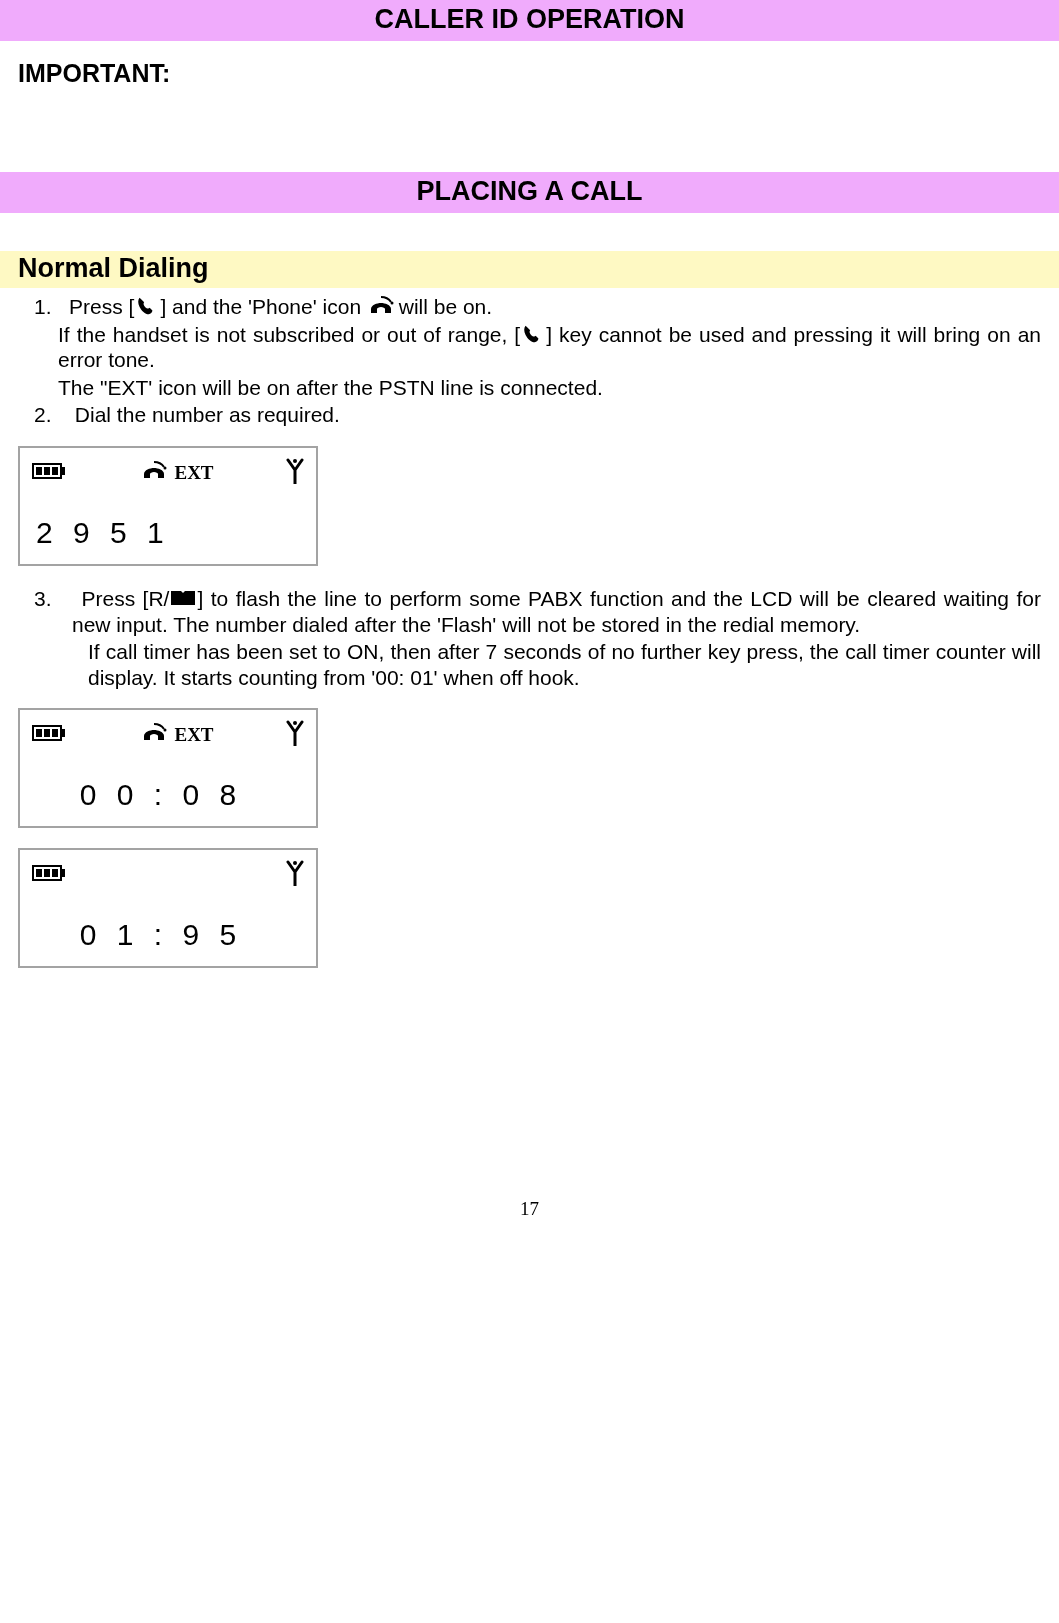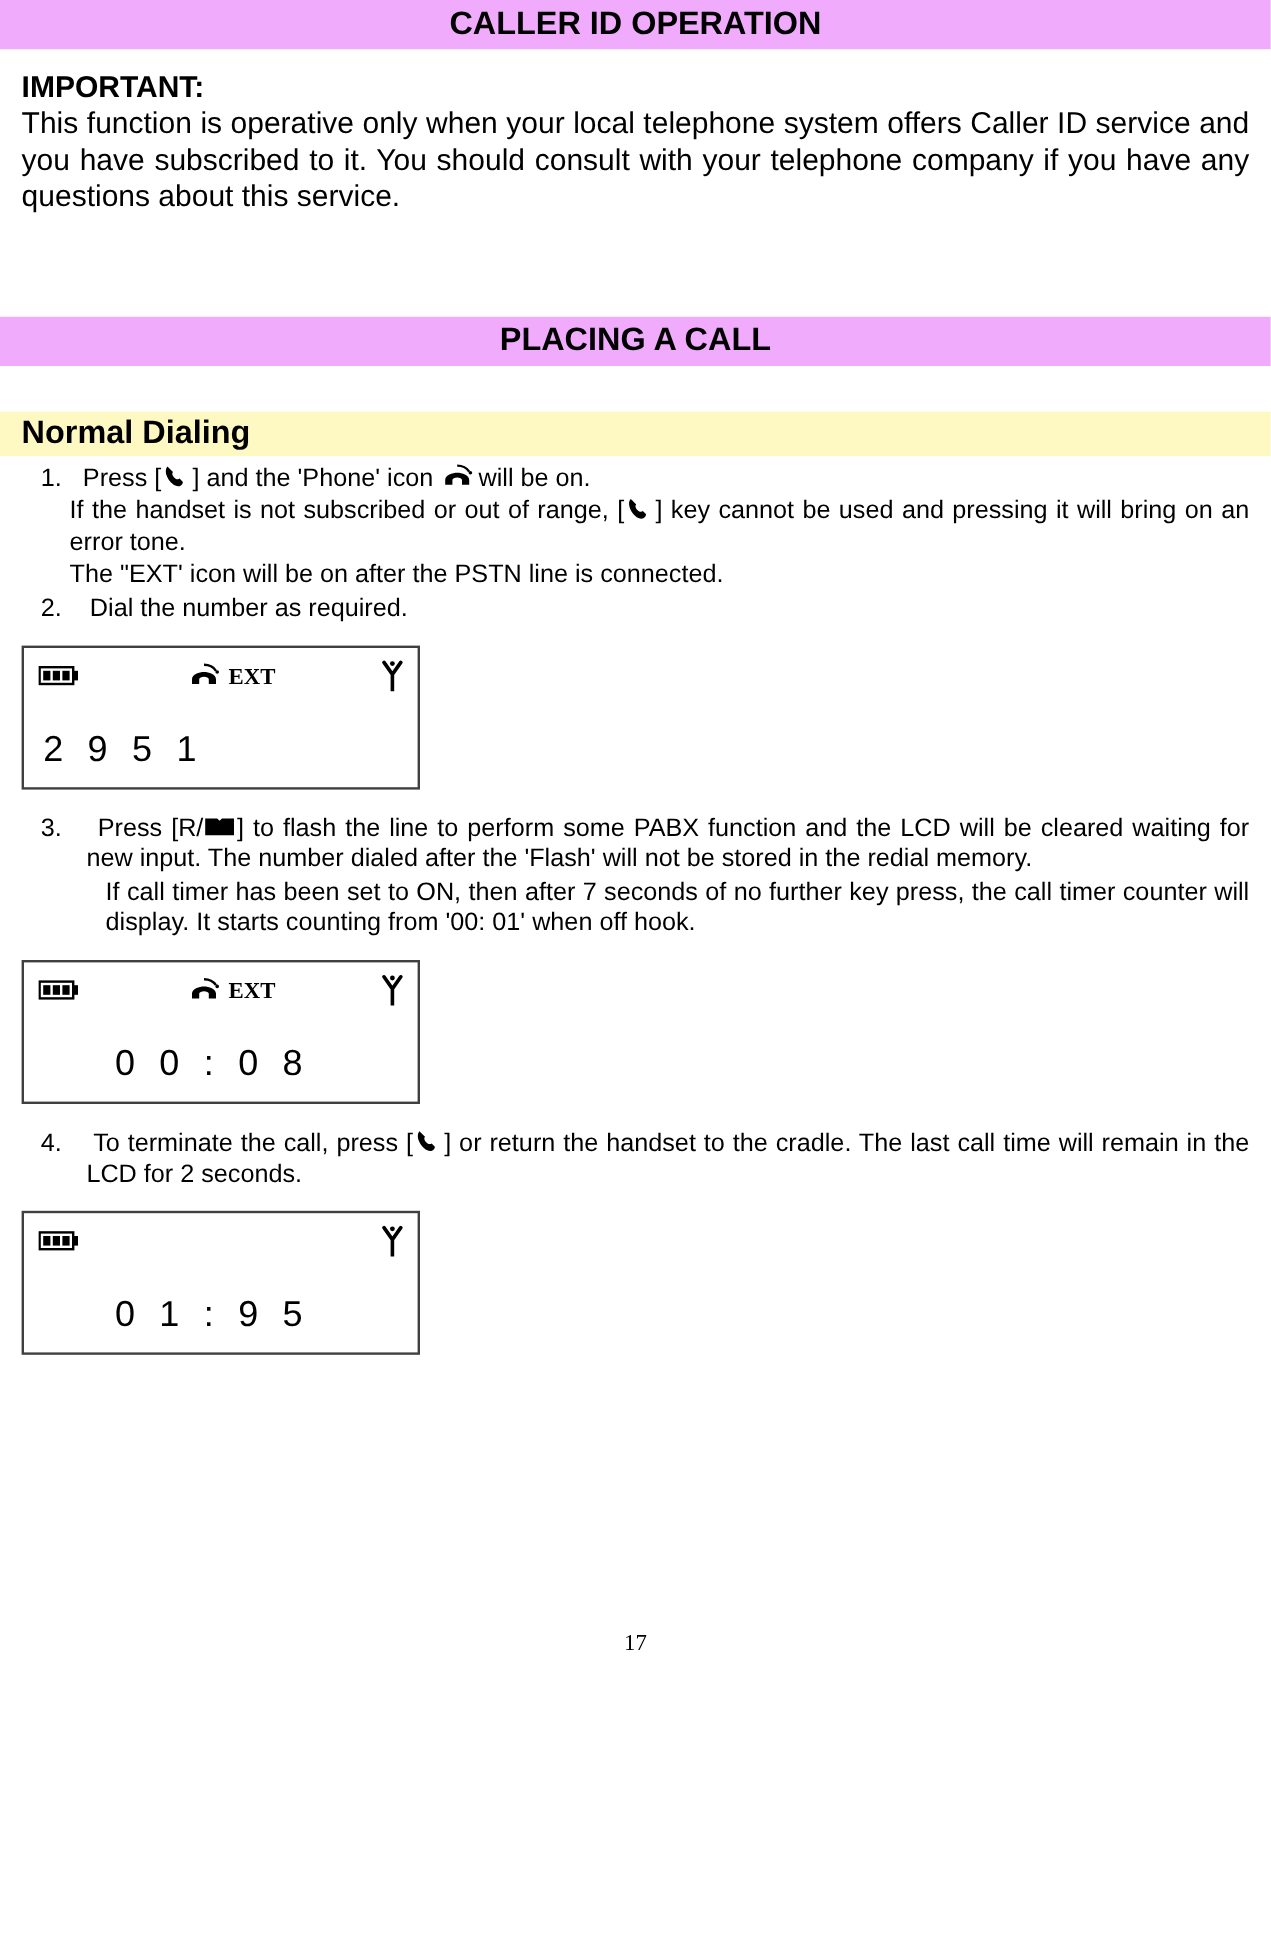--- a/index.html
+++ b/index.html
@@ -62,22 +62,22 @@
     text-indent: 0;
   }
   .inline-icon {
     display: inline-block;
     vertical-align: -3px;
     width: 26px;
     height: 22px;
   }
   .inline-icon svg { display: block; }
   .lcd {
-    border: 2px solid #404040;
-    width: 332px;
+    border: 2px solid #a3a3a3;
+    width: 300px;
     height: 120px;
     margin: 18px 0 20px 0;
     position: relative;
     box-sizing: border-box;
     font-family: Arial, Helvetica, sans-serif;
   }
   .lcd-icons {
     position: absolute;
     top: 10px;
     left: 12px;
@@ -113,21 +113,20 @@
   }
 </style>
 </head>
 <body>
 
 <div class="page">
 
   <div class="section-title">CALLER ID OPERATION</div>
 
   <div class="important-label">IMPORTANT:</div>
-  <p class="body-text">This function is operative only when your local telephone system offers Caller ID service and you have subscribed to it. You should consult with your telephone company if you have any questions about this service.</p>
 
   <div class="spacer-lg"></div>
 
   <div class="section-title">PLACING A CALL</div>
 
   <div class="spacer-md"></div>
 
   <div class="subsection-title">Normal Dialing</div>
 
   <div class="list">
@@ -229,31 +228,20 @@
       <span class="ant">
         <svg width="18" height="26" viewBox="0 0 18 26" fill="#000">
             <path d="M2 2 L9 12 L16 2 M9 12 L9 26" stroke="#000" stroke-width="3" fill="none" stroke-linecap="round"></path>
             <circle cx="9" cy="3" r="2"></circle>
           </svg>
       </span>
     </div>
     <div class="lcd-text center">0 0 : 0 8</div>
   </div>
 
-  <div class="list">
-
-    <div class="list-item">
-      <span>4.</span>&nbsp;&nbsp;&nbsp;
-      <span>To terminate the call, press [</span><span class="inline-icon">
-        <svg viewBox="0 0 24 24" width="24" height="22" fill="#000">
-            <path d="M5 3 C3 5 3 9 5 13 C7 17 11 21 15 21 C17 21 19 19 19 17 L16 14 C15 15 13 15 11 13 C9 11 9 9 10 8 L7 5 Z"></path>
-          </svg>
-      </span><span>] or return the handset to the cradle. The last call time will remain in the LCD for 2 seconds.</span>
-    </div>
-  </div>
 
   <div class="lcd">
     <div class="lcd-icons">
       <span class="batt">
         <svg width="36" height="20" viewBox="0 0 36 20">
             <rect x="1" y="3" width="28" height="14" fill="none" stroke="#000" stroke-width="2"></rect>
             <rect x="29" y="6" width="4" height="8" fill="#000"></rect>
             <rect x="4" y="6" width="6" height="8" fill="#000"></rect>
             <rect x="12" y="6" width="6" height="8" fill="#000"></rect>
             <rect x="20" y="6" width="6" height="8" fill="#000"></rect>

